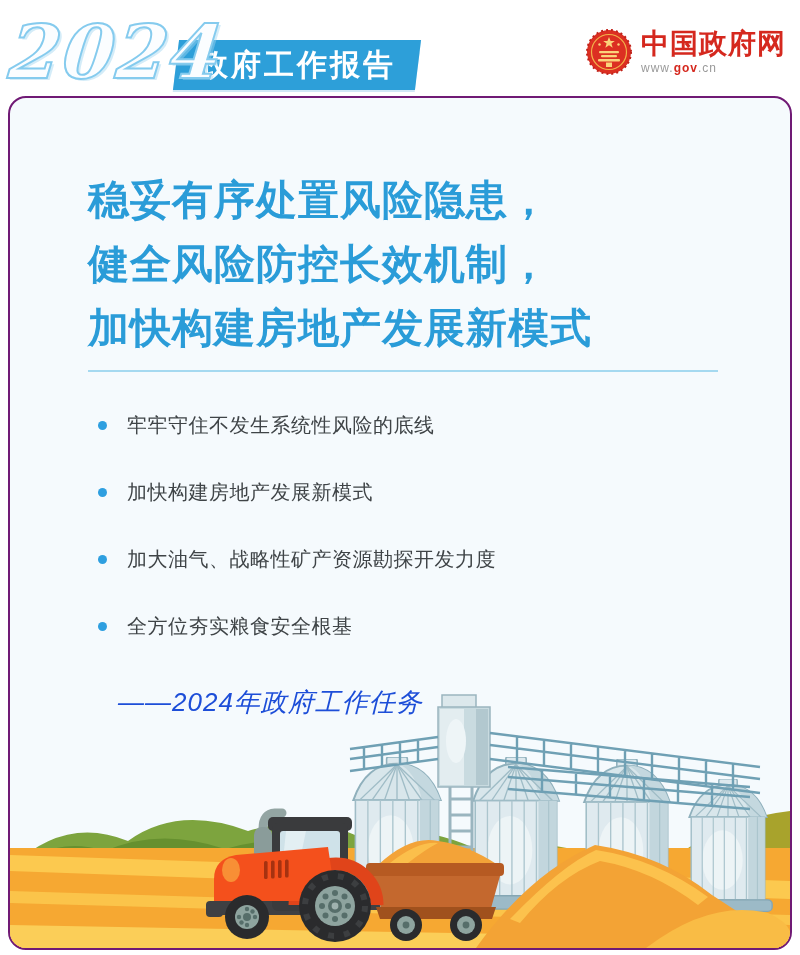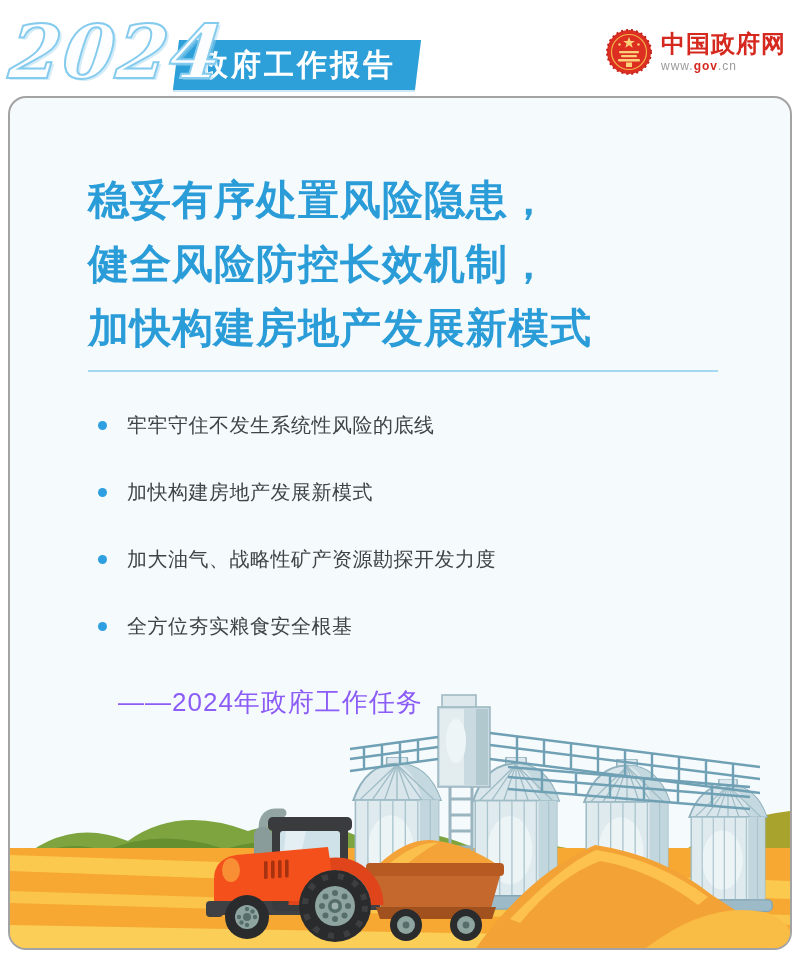--- a/index.html
+++ b/index.html
@@ -36,29 +36,29 @@
   .banner-label {
     transform:skewX(7deg);
     color:#ffffff; font-size:30px; font-weight:900;
     letter-spacing:3px; white-space:nowrap;
   }
   .logo {
     position:absolute; right:14px; top:28px;
     display:flex; align-items:center; gap:8px; z-index:4;
   }
   .logo-text { display:flex; flex-direction:column; line-height:1.1; }
-  .site-name { color:#d5281e; font-size:24px; font-weight:900; letter-spacing:1px; }
+  .site-name { color:#d5281e; font-size:28px; font-weight:900; letter-spacing:1px; }
   .site-url  { font-size:12px; color:#9a9a9a; margin-top:3px; letter-spacing:1px; }
   .site-url .gov { color:#d5281e; font-weight:700; }
   
   .card {
     position:absolute; left:8px; top:96px;
     width:784px; height:854px;
     background:#f5fafd;
-    border:2px solid #a3a3a3;
+    border:2px solid #701a75;
     border-radius:18px;
     overflow:hidden;
     z-index:1;
   }
   .title {
     margin:70px 0 0 78px;
     color:#2a9cd8;
     font-size:41px; font-weight:900;
     line-height:64px; letter-spacing:1px;
   }
@@ -74,22 +74,22 @@
     margin-bottom:33px; line-height:34px;
   }
   .dot {
     flex:0 0 auto;
     width:9px; height:9px; border-radius:50%;
     background:#2e9fe0; margin:13px 20px 0 8px;
   }
   .bullet-text { color:#3f4447; font-size:20px; letter-spacing:.5px; }
   .attribution {
     margin:42px 0 4px 108px;
-    color:#8b5cf6; font-size:26px; letter-spacing:1px;
-    position:relative; z-index:3;
+    color:#1d4ed8; font-size:26px; letter-spacing:1px;
+    position:relative; z-index:3;font-style:italic;
   }
   .illustration {
     position:absolute; left:0; bottom:0;
     width:780px; height:285px; display:block; z-index:2;
   }
 </style>
 </head>
 <body>
 
 <div class="year">2024</div>

